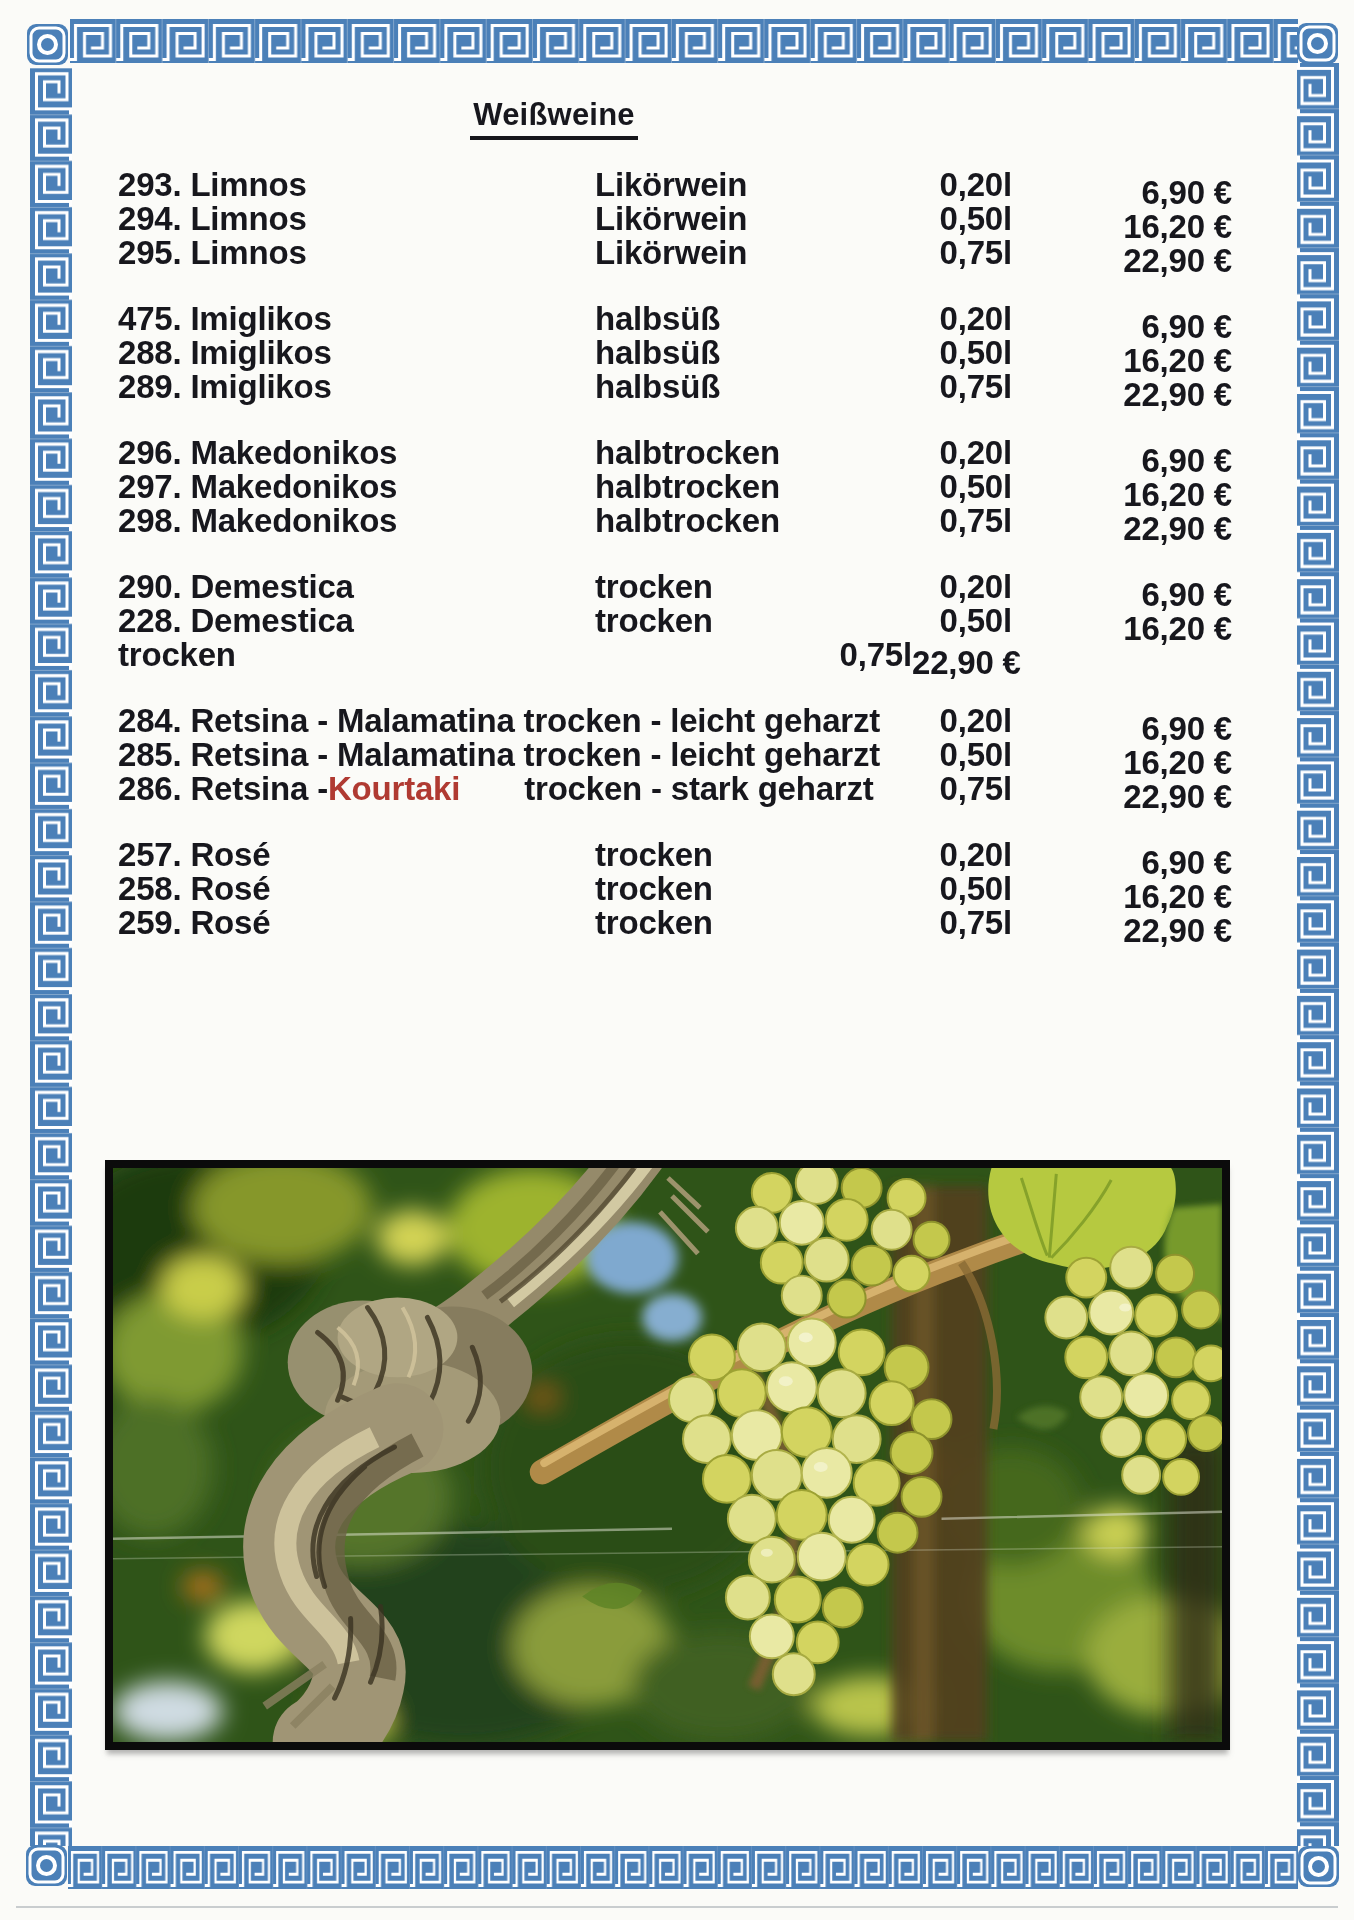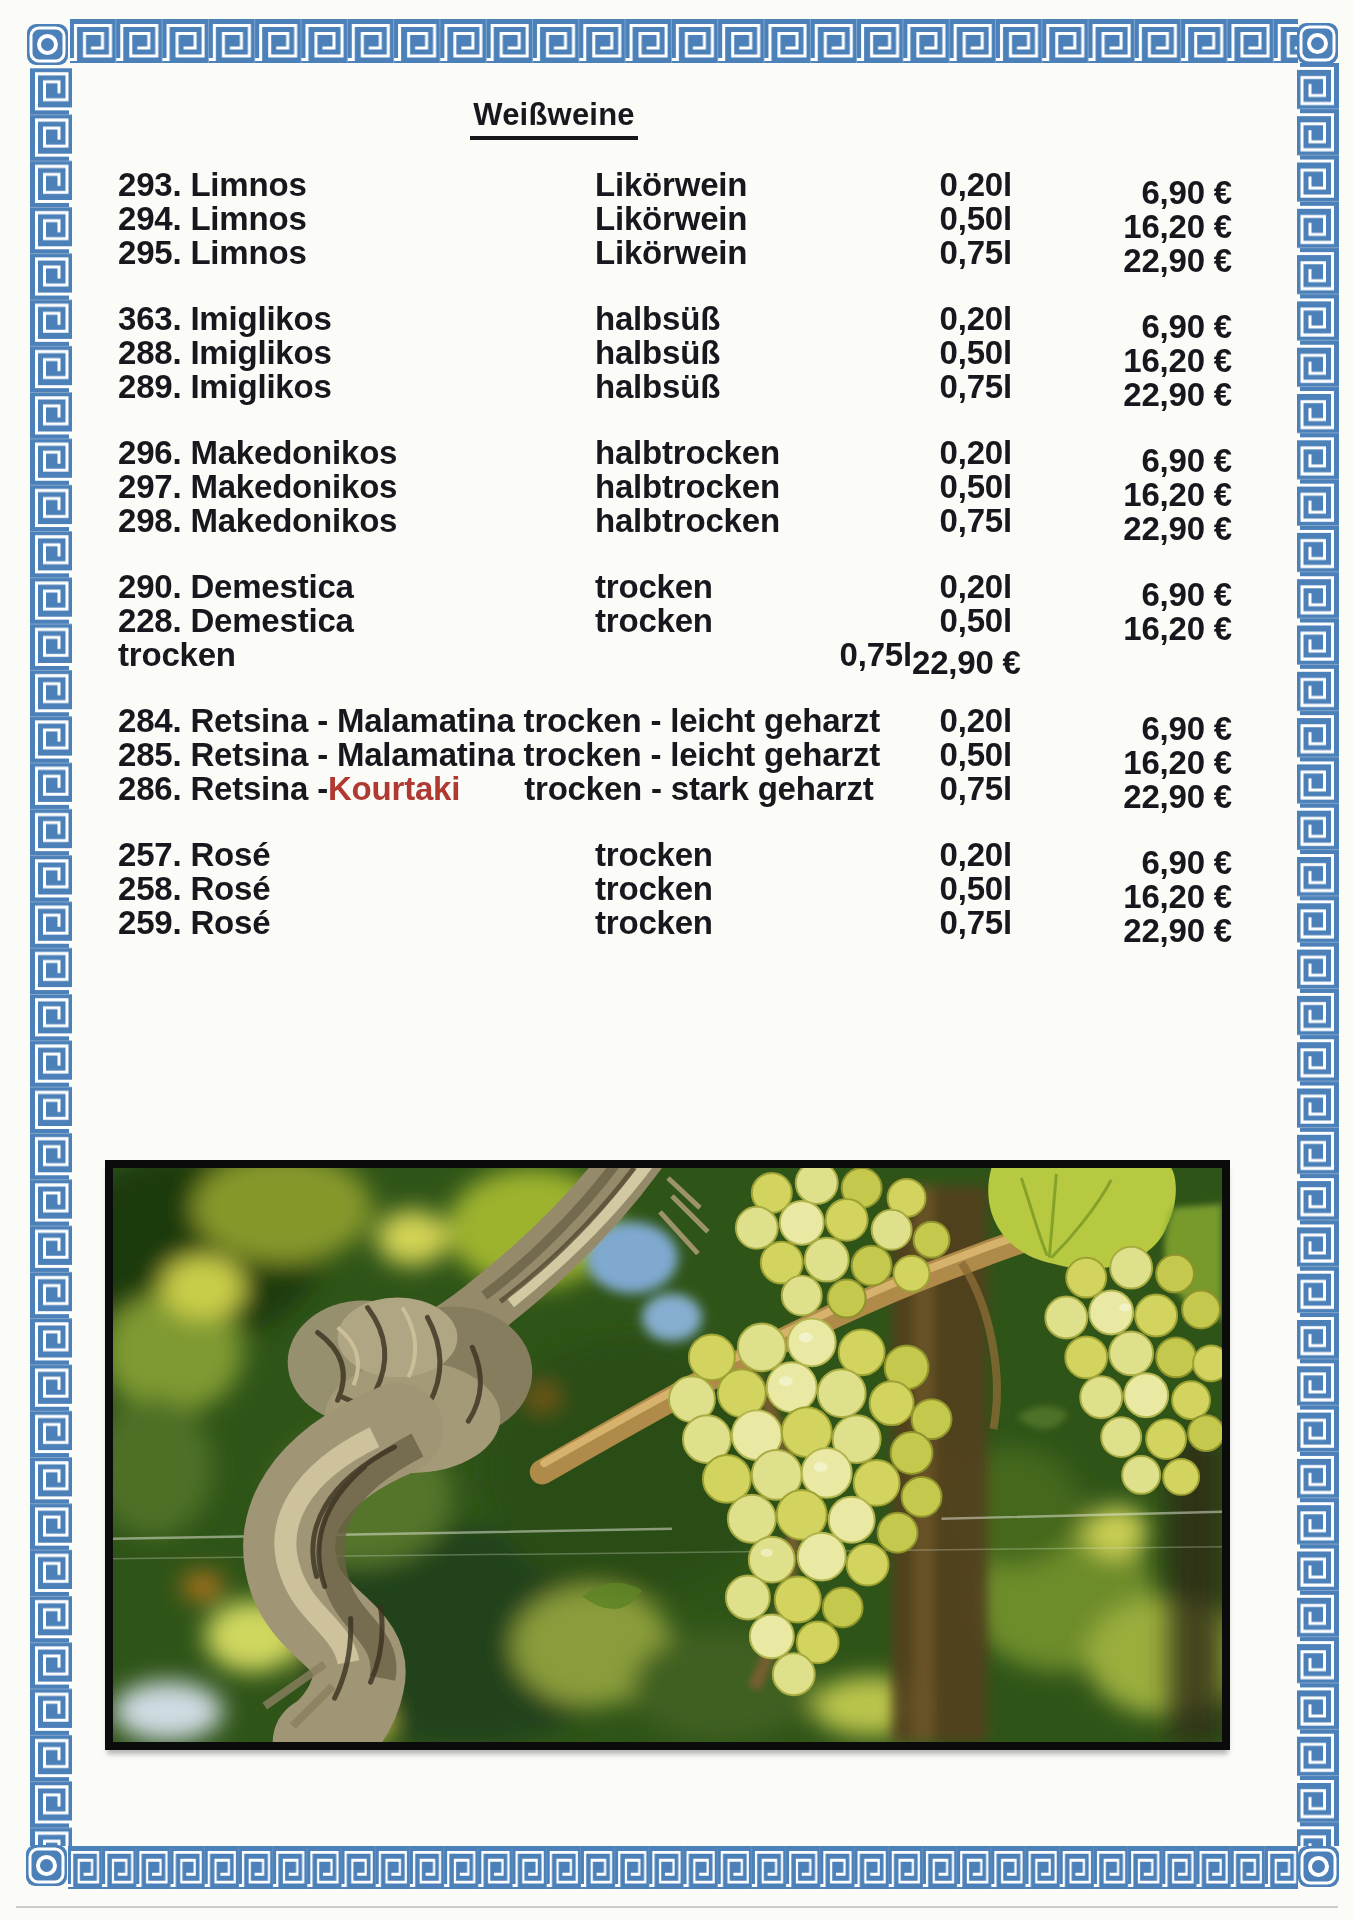--- a/index.html
+++ b/index.html
@@ -114,21 +114,21 @@
       </div>
       <div class="row">
         <div class="c-name">295. Limnos</div>
         <div class="c-desc">Likörwein</div>
         <div class="c-vol">0,75l</div>
         <div class="c-price">22,90 €</div>
       </div>
     </div>
     <div class="group">
       <div class="row">
-        <div class="c-name">363. Imiglikos</div>
+        <div class="c-name">475. Imiglikos</div>
         <div class="c-desc">halbsüß</div>
         <div class="c-vol">0,20l</div>
         <div class="c-price">6,90 €</div>
       </div>
       <div class="row">
         <div class="c-name">288. Imiglikos</div>
         <div class="c-desc">halbsüß</div>
         <div class="c-vol">0,50l</div>
         <div class="c-price">16,20 €</div>
       </div>

